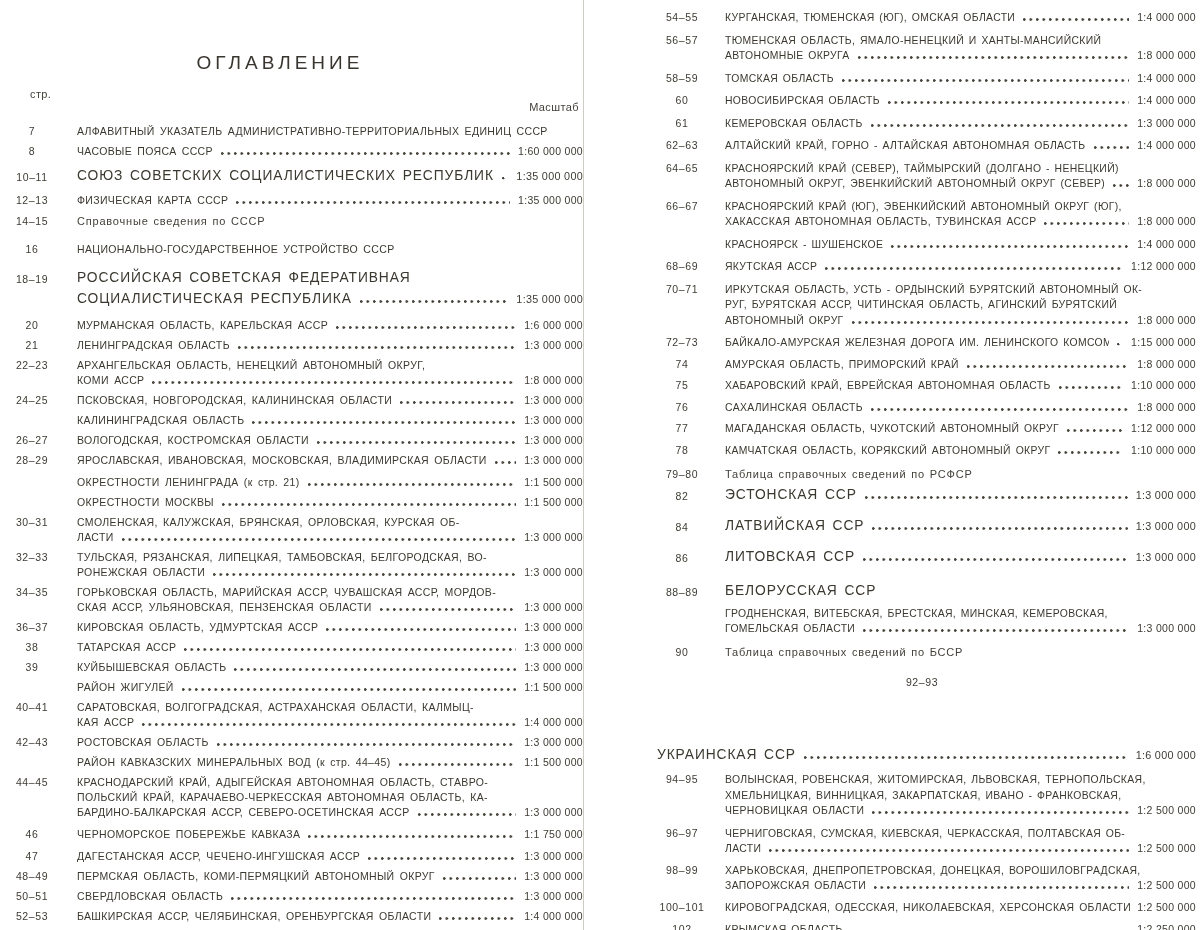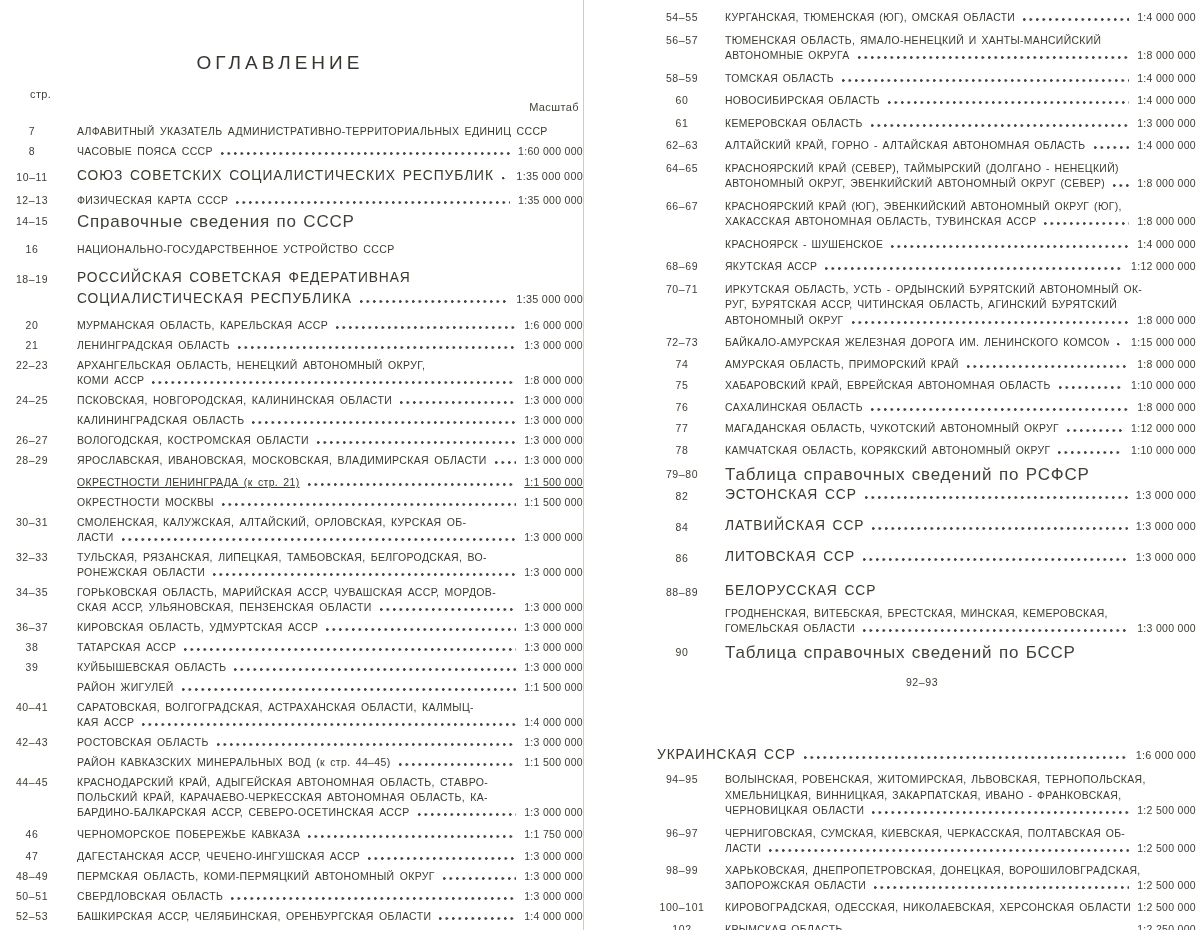--- a/index.html
+++ b/index.html
@@ -47,21 +47,21 @@
   .entries-right .pg{flex:0 0 68px;}
   .ct{flex:1; margin-left:13px; min-width:0;}
   .entries-right .ct{margin-left:9px;}
 
   .line{display:flex; align-items:baseline; line-height:15px; font-size:10.5px;
         letter-spacing:.35px; word-spacing:2px;}
   .entries-right .line{line-height:15.5px; font-size:10.4px; word-spacing:1.5px;}
   .txt{white-space:nowrap; overflow:hidden;}
   .big .line{font-size:13.8px; line-height:21px; letter-spacing:.9px; word-spacing:2px;}
   .big .pg{padding-top:6px;}
-  .script .line{font-size:17px; letter-spacing:.8px; word-spacing:1px; color:#44413a;}
+  .script .line{font-size:11px; letter-spacing:.8px; word-spacing:1px; color:#44413a;}
   .script .txt{white-space:nowrap;}
 
   .scale{font-size:10.5px; letter-spacing:.3px; word-spacing:0; white-space:nowrap; color:#3e3b33;}
   .big .scale{font-size:10.8px;}
 
   .dots{
     flex:1 1 auto; min-width:6px; height:2.6px; margin:0 8px;
     background-image:radial-gradient(circle at 1.3px 1.3px, #46423a 1.05px, transparent 1.4px);
     background-size:6.5px 2.6px; background-repeat:repeat-x; background-position:left bottom;
   }
@@ -211,21 +211,21 @@
         <div class="entry">
           <div class="pg">28–29</div>
           <div class="ct">
             <div class="line">
               <span class="txt">ЯРОСЛАВСКАЯ, ИВАНОВСКАЯ, МОСКОВСКАЯ, ВЛАДИМИРСКАЯ ОБЛАСТИ</span>
               <span class="dots"></span>
               <span class="scale">1:3 000 000</span>
             </div>
           </div>
         </div>
-        <div class="entry" style="margin-top: 7px; text-decoration: underline;">
+        <div class="entry" style="margin-top: 7px;">
           <div class="pg"></div>
           <div class="ct">
             <div class="line">
               <span class="txt">ОКРЕСТНОСТИ ЛЕНИНГРАДА (к стр. 21)</span>
               <span class="dots"></span>
               <span class="scale">1:1 500 000</span>
             </div>
           </div>
         </div>
         <div class="entry">
@@ -235,21 +235,21 @@
               <span class="txt">ОКРЕСТНОСТИ МОСКВЫ</span>
               <span class="dots"></span>
               <span class="scale">1:1 500 000</span>
             </div>
           </div>
         </div>
         <div class="entry">
           <div class="pg">30–31</div>
           <div class="ct">
             <div class="line">
-              <span class="txt">СМОЛЕНСКАЯ, КАЛУЖСКАЯ, АЛТАЙСКИЙ, ОРЛОВСКАЯ, КУРСКАЯ ОБ-</span>
+              <span class="txt">СМОЛЕНСКАЯ, КАЛУЖСКАЯ, БРЯНСКАЯ, ОРЛОВСКАЯ, КУРСКАЯ ОБ-</span>
             </div>
             <div class="line">
               <span class="txt">ЛАСТИ</span>
               <span class="dots"></span>
               <span class="scale">1:3 000 000</span>
             </div>
           </div>
         </div>
         <div class="entry">
           <div class="pg">32–33</div>

